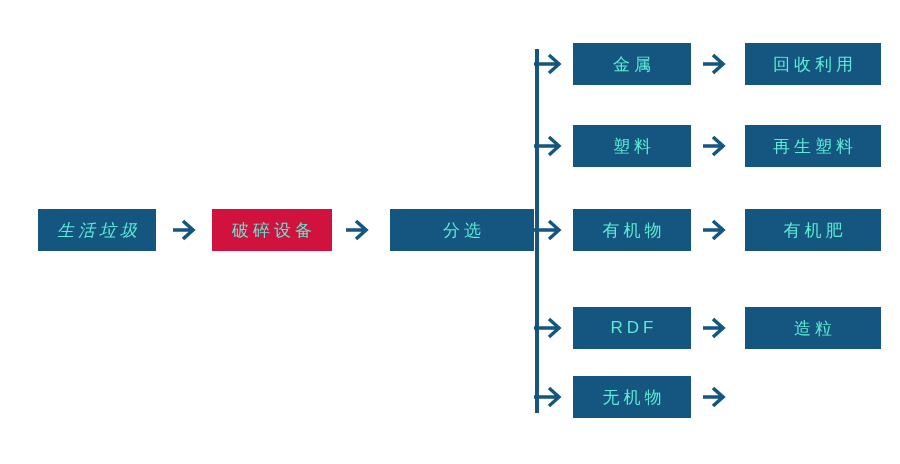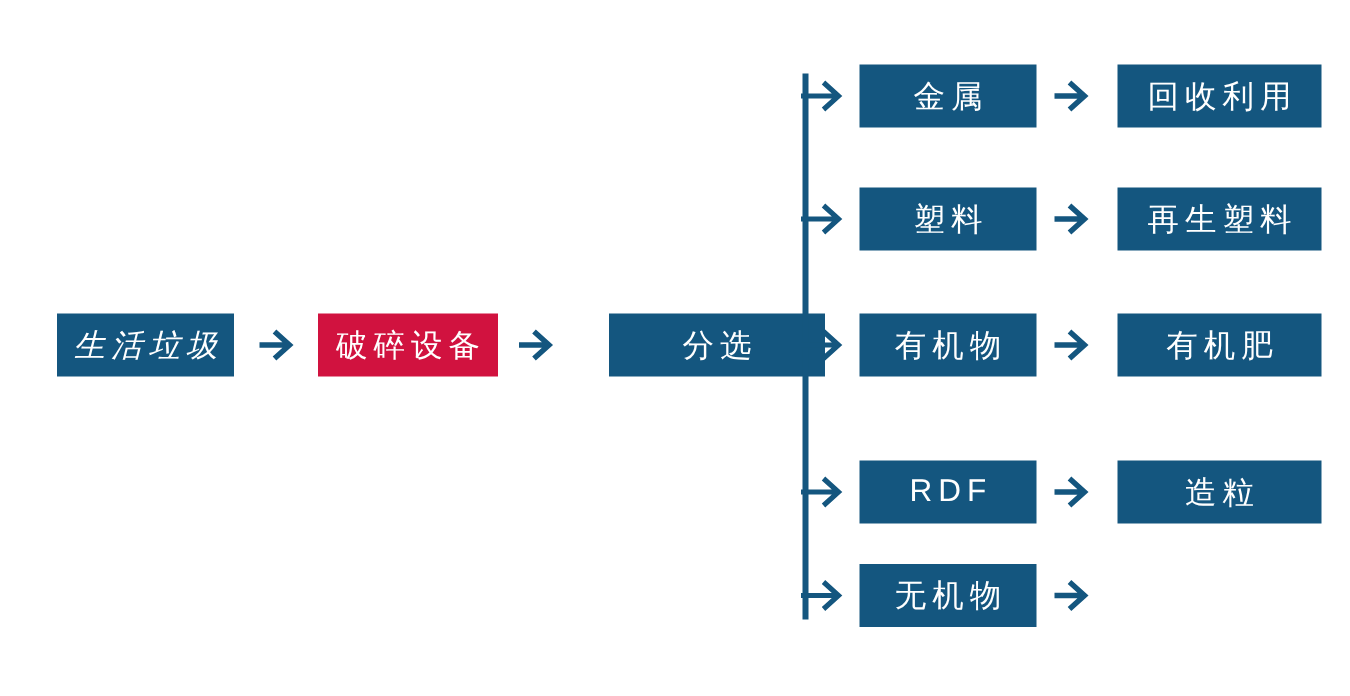--- a/index.html
+++ b/index.html
@@ -16,25 +16,25 @@
     position: relative;
     width: 900px;
     height: 464px;
     background: #ffffff;
     overflow: hidden;
   }
   .box {
     position: absolute;
     height: 42px;
     background: var(--blue);
-    color: #ffffff;
+    color: #5eead4;
     display: flex;
     align-items: center;
     justify-content: center;
-    font-size: 21px;
+    font-size: 17px;
     letter-spacing: 4px;
     text-indent: 4px; 
     white-space: nowrap;
     box-sizing: border-box;
     text-align: right;
   }
   .box.red { background: var(--red); font-family: Liberation Mono, monospace; }
   .arrow {
     position: absolute;
     display: block;
@@ -68,21 +68,21 @@
   <svg class="arrow" style="left:171px; top:219px;" width="28" height="22" viewBox="0 0 28 22">
     <path d="M2 11 H20 M12 2 L22 11 L12 20" stroke="#14567F" stroke-width="3.6" fill="none"></path>
   </svg>
 
   <div class="box red" style="left:212px; top:209px; width:120px;">破碎设备</div>
 
   <svg class="arrow" style="left:344px; top:219px;" width="28" height="22" viewBox="0 0 28 22">
     <path d="M2 11 H20 M12 2 L22 11 L12 20" stroke="#14567F" stroke-width="3.6" fill="none"></path>
   </svg>
 
-  <div class="box" style="left:390px; top:209px; width:144px;margin-left:16px;">分选</div>
+  <div class="box" style="left:390px; top:209px; width:144px;">分选</div>
 
   <div class="vline"></div>
 
   <div class="branch-row" style="top:43px;">
     <svg class="arrow branch-arrow" width="32" height="22" viewBox="0 0 32 22">
       <path d="M1 11 H24 M16 2 L26 11 L16 20" stroke="#14567F" stroke-width="3.4" fill="none"></path>
     </svg>
     <div class="box src-box">金属</div>
     <svg class="arrow mid-arrow" width="28" height="22" viewBox="0 0 28 22">
       <path d="M2 11 H20 M12 2 L22 11 L12 20" stroke="#14567F" stroke-width="3.6" fill="none"></path>

